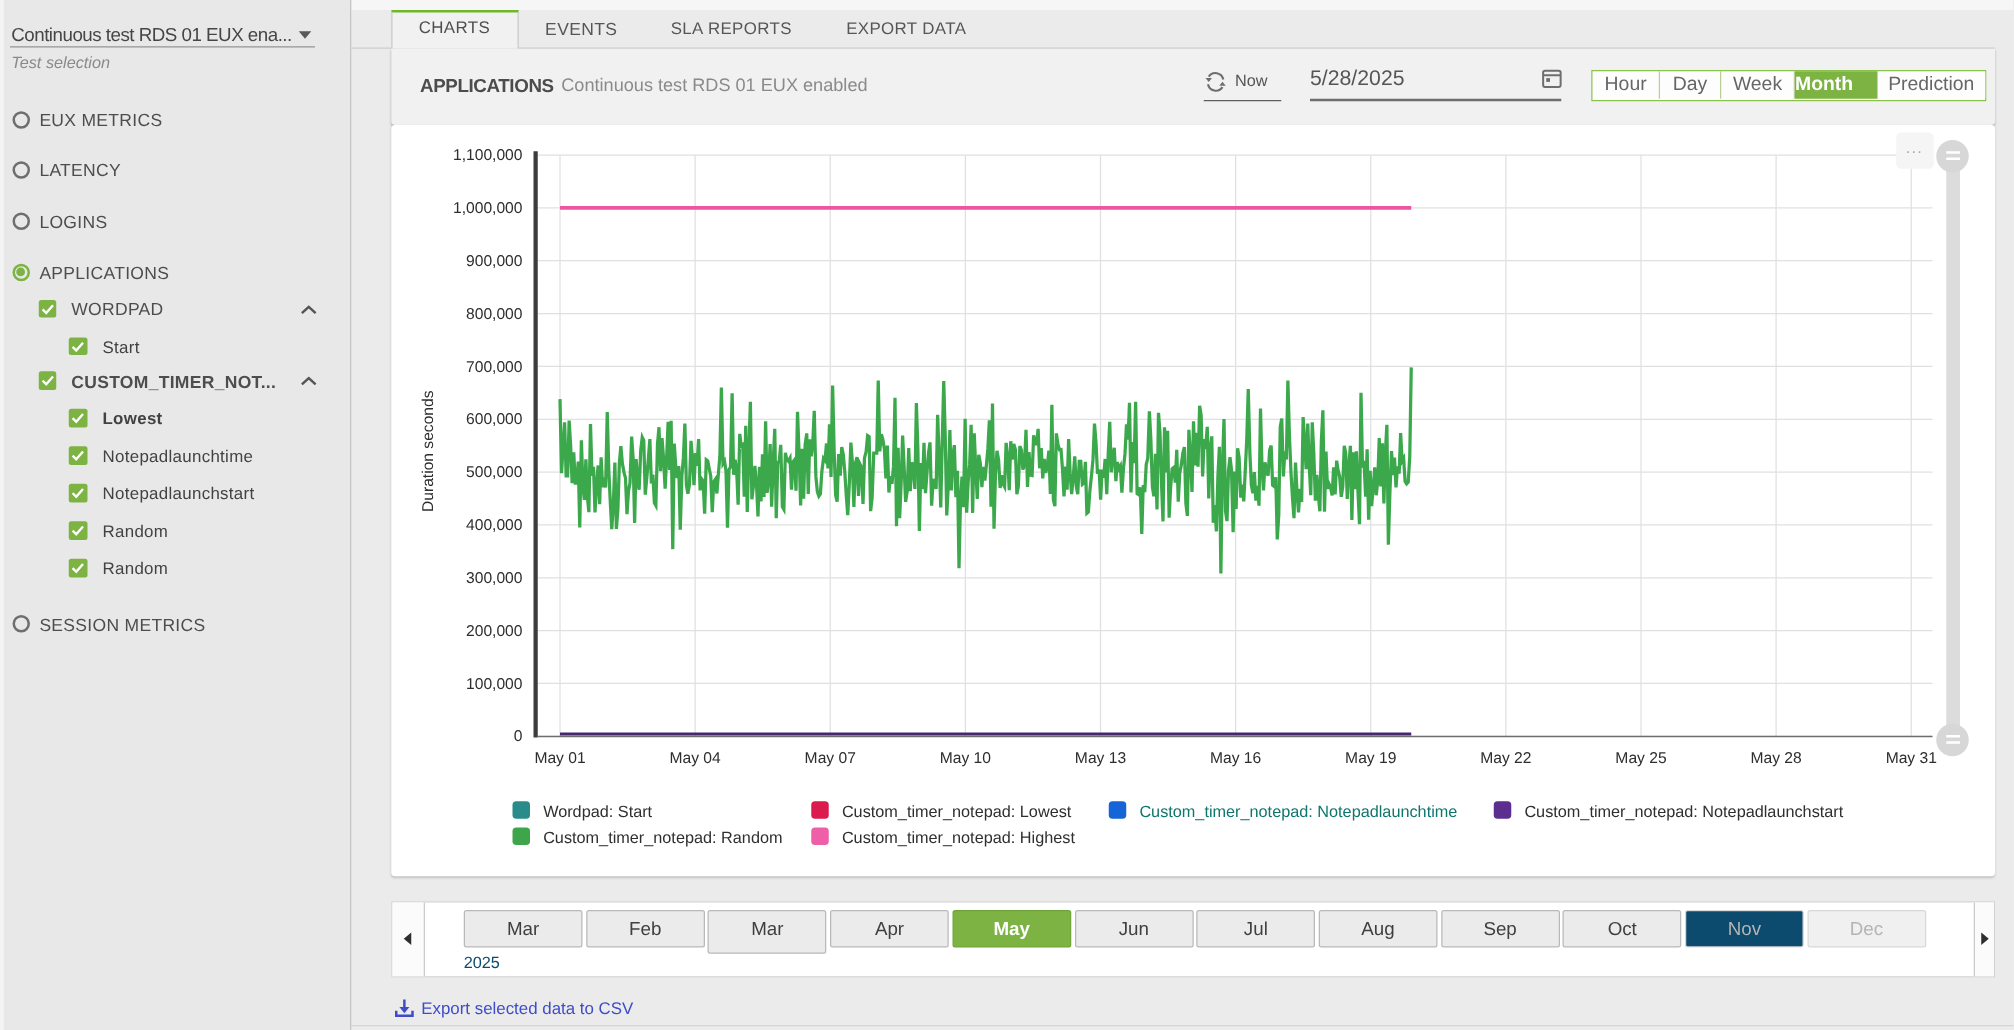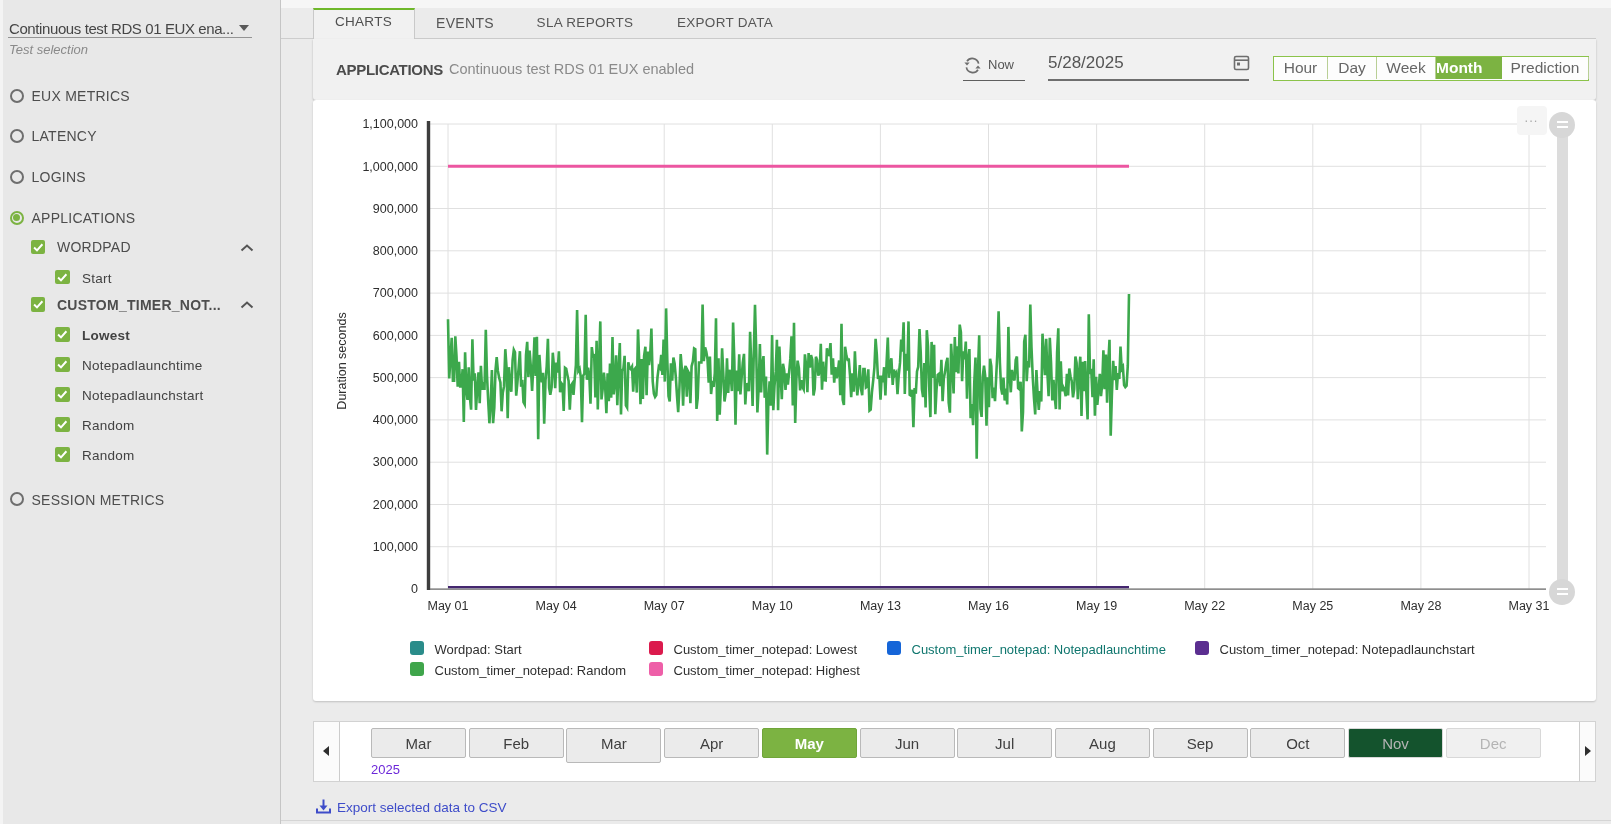--- a/index.html
+++ b/index.html
@@ -125,23 +125,23 @@
       <div style="position:absolute;left:57.5px;top:6px;width:95px;height:30px;line-height:30px;text-align:center;font-size:15px;border-radius:2px;background:#ebebeb;border:1px solid #b9b9b9;color:#3f3f3f;box-sizing:border-box">Mar</div>
       <div style="position:absolute;left:155.2px;top:6px;width:95px;height:30px;line-height:30px;text-align:center;font-size:15px;border-radius:2px;background:#ebebeb;border:1px solid #b9b9b9;color:#3f3f3f;box-sizing:border-box">Feb</div>
       <div style="position:absolute;left:252.9px;top:6px;width:95px;height:35px;line-height:30px;text-align:center;font-size:15px;border-radius:2px;background:#ebebeb;border:1px solid #b9b9b9;color:#3f3f3f;box-sizing:border-box">Mar</div>
       <div style="position:absolute;left:350.6px;top:6px;width:95px;height:30px;line-height:30px;text-align:center;font-size:15px;border-radius:2px;background:#ebebeb;border:1px solid #b9b9b9;color:#3f3f3f;box-sizing:border-box">Apr</div>
       <div style="position:absolute;left:448.3px;top:6px;width:95px;height:30px;line-height:30px;text-align:center;font-size:15px;border-radius:2px;background:#7CB342;border:1px solid #70a53a;color:#fff;font-weight:600;box-sizing:border-box">May</div>
       <div style="position:absolute;left:546.0px;top:6px;width:95px;height:30px;line-height:30px;text-align:center;font-size:15px;border-radius:2px;background:#ebebeb;border:1px solid #b9b9b9;color:#3f3f3f;box-sizing:border-box">Jun</div>
       <div style="position:absolute;left:643.7px;top:6px;width:95px;height:30px;line-height:30px;text-align:center;font-size:15px;border-radius:2px;background:#ebebeb;border:1px solid #b9b9b9;color:#3f3f3f;box-sizing:border-box">Jul</div>
       <div style="position:absolute;left:741.4px;top:6px;width:95px;height:30px;line-height:30px;text-align:center;font-size:15px;border-radius:2px;background:#ebebeb;border:1px solid #b9b9b9;color:#3f3f3f;box-sizing:border-box">Aug</div>
       <div style="position:absolute;left:839.1px;top:6px;width:95px;height:30px;line-height:30px;text-align:center;font-size:15px;border-radius:2px;background:#ebebeb;border:1px solid #b9b9b9;color:#3f3f3f;box-sizing:border-box">Sep</div>
       <div style="position:absolute;left:936.8px;top:6px;width:95px;height:30px;line-height:30px;text-align:center;font-size:15px;border-radius:2px;background:#ebebeb;border:1px solid #b9b9b9;color:#3f3f3f;box-sizing:border-box">Oct</div>
-      <div style="position:absolute;left:1034.5px;top:6px;width:95px;height:30px;line-height:30px;text-align:center;font-size:15px;border-radius:2px;background:#14532d;border:1px solid #d8d8d8;color:#b4b4b4;box-sizing:border-box">Nov</div>
+      <div style="position:absolute;left:1034.5px;top:6px;width:95px;height:30px;line-height:30px;text-align:center;font-size:15px;border-radius:2px;background:#0c4a6e;border:1px solid #d8d8d8;color:#b4b4b4;box-sizing:border-box">Nov</div>
       <div style="position:absolute;left:1132.2px;top:6px;width:95px;height:30px;line-height:30px;text-align:center;font-size:15px;border-radius:2px;background:#f0f0f0;border:1px solid #d8d8d8;color:#b4b4b4;box-sizing:border-box">Dec</div>
-      <div style="position:absolute;left:57.5px;top:40px;font-size:13px;color:#6d28d9">2025</div>
+      <div style="position:absolute;left:57.5px;top:40px;font-size:13px;color:#0c4a6e">2025</div>
     </div>
 <svg width="17" height="17" viewBox="0 0 17 17" style="position:absolute;left:315px;top:798px">
 <line x1="8.5" y1="1.5" x2="8.5" y2="9.5" stroke="#3e4cc9" stroke-width="2"></line>
 <polygon points="4.5,7.5 12.5,7.5 8.5,12.5" fill="#3e4cc9"></polygon>
 <path d="M 2 10.5 L 2 14.5 L 15 14.5 L 15 10.5" fill="none" stroke="#3e4cc9" stroke-width="2"></path>
 </svg>
     <div style="position:absolute;left:337px;top:807px;transform:translateY(-50%);font-size:13.5px;color:#3e4cc9">Export selected data to CSV</div>
     <div style="position:absolute;left:0;top:819.5px;width:1611px;height:1px;background:#d5d5d5"></div>
 <div style="position:absolute;left:0;top:0;width:281px;height:824px;background:#e8e8e8;border-right:1px solid #c5c5c5;box-sizing:border-box"></div>
     <div style="position:absolute;left:0;top:0;width:3px;height:824px;background:#f4f4f4"></div>

